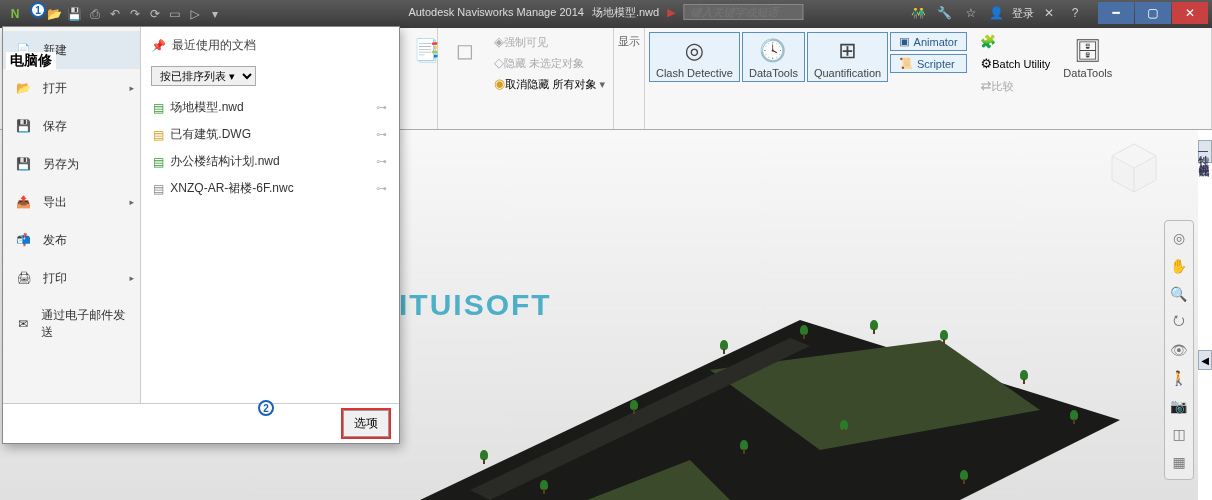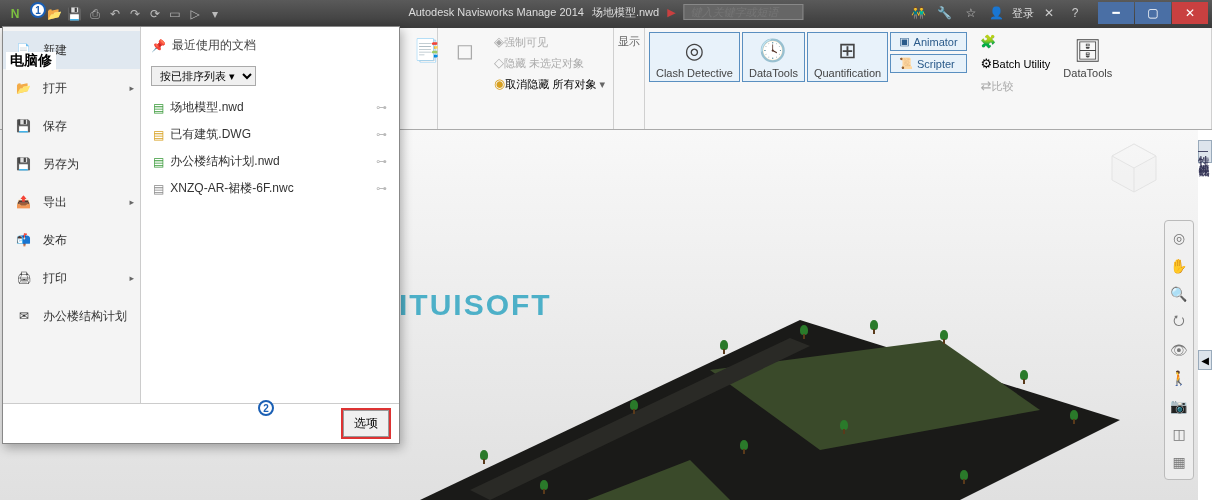--- a/index.html
+++ b/index.html
@@ -213,21 +213,21 @@
             <span class="ico">📬</span>
             <span>发布</span>
           </div>
           <div class="am-item">
             <span class="ico">🖨</span>
             <span>打印</span>
             <span class="arrow">▸</span>
           </div>
           <div class="am-item">
             <span class="ico">✉</span>
-            <span>办公楼结构计划</span>
+            <span>通过电子邮件发送</span>
           </div>
         </div>
     </div>
     <div class="am-right">
       <div class="am-rhead">
           <span>📌</span>
           <span>最近使用的文档</span>
         </div>
       <div class="am-sort"><select><option>按已排序列表 ▾</option></select></div>
       <div class="am-files" id="am-files">

